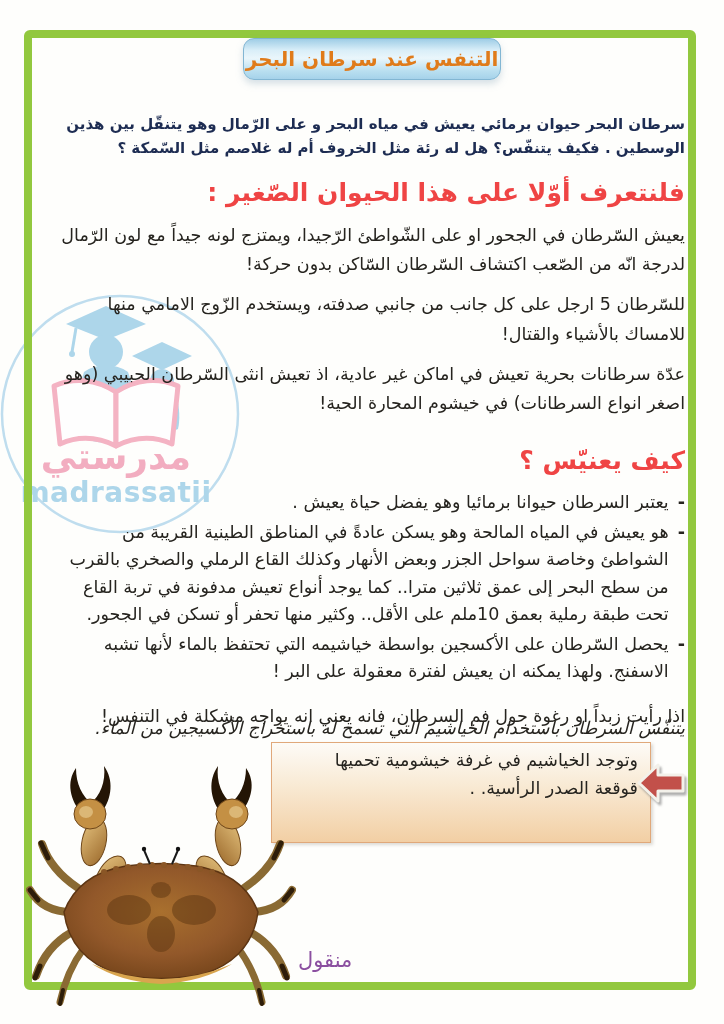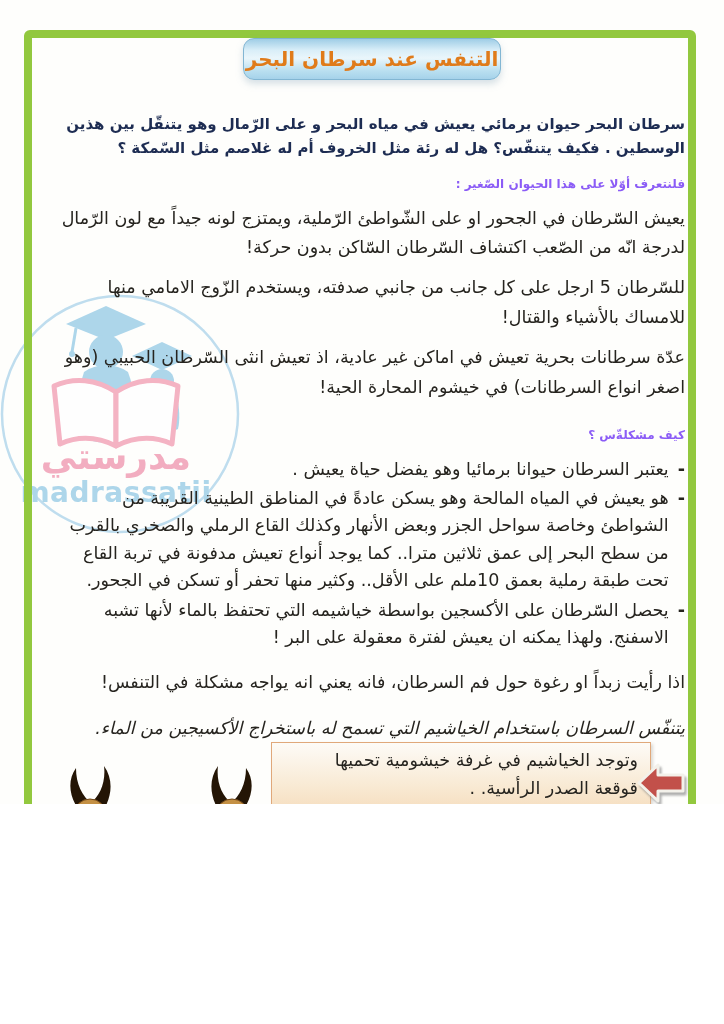--- a/index.html
+++ b/index.html
@@ -1,18 +1,18 @@
 <!DOCTYPE html>
 <html lang="ar"><head>
 <meta charset="utf-8">
 <style>
   * { margin:0; padding:0; box-sizing:border-box; }
   html,body { background:#ffffff; }
   .page {
-    position:relative; width:724px; height:804px;
+    position:relative; width:724px; height:1024px;
     background:#fefefc; overflow:hidden;
     font-family:"DejaVu Sans", sans-serif;
   }
   
   .frame {
     position:absolute; left:24px; top:30px; width:672px; height:960px;
     border:8px solid #92c83e; border-radius:6px; z-index:1;
   }
   
   .title-box {
@@ -34,21 +34,21 @@
     position:absolute; left:0; top:192px; width:100%; text-align:center;
     color:#a9d4ea; font-weight:bold; font-size:28px; letter-spacing:.5px;
   }
   
   .content {
     position:absolute; top:112px; right:39px; width:634px; z-index:2;
     direction:rtl; text-align:right; color:#26241f;
     font-size:17.5px; line-height:1.68;
   }
   .intro { color:#1d2c52; font-weight:bold; font-size:15px; line-height:1.6; }
-  h2.red { color:#8b5cf6; font-size:12px; font-weight:bold; line-height:1.3; }
+  h2.red { color:#ef4444; font-size:25px; font-weight:bold; line-height:1.3; }
   .h-identify { margin:17px 0 8px; }
   .h-breathe  { margin:26px 0 8px; }
   .para { margin-top:11px; }
   ul.bullets { list-style:none; margin-top:12px; }
   ul.bullets li { display:flex; gap:9px; line-height:1.57; margin-bottom:2px; }
   ul.bullets .dash { flex:0 0 auto; font-weight:bold; }
   .note { margin-top:16px; }
   
   .lead {
     position:absolute; top:714px; right:39px; width:645px; z-index:2;
@@ -99,25 +99,25 @@
       <path d="M132,108 L132,162" stroke="#f4afc0" stroke-width="4"></path>
     </svg>
     <span class="wm-ar">مدرستي</span>
     <span class="wm-en">madrassatii</span>
   </div>
 
   <div class="content">
     <p class="intro">سرطان البحر حيوان برمائي يعيش في مياه البحر و على الرّمال وهو يتنقّل بين هذين الوسطين . فكيف يتنفّس؟ هل له رئة مثل الخروف أم له غلاصم مثل السّمكة ؟</p>
 
     <h2 class="red h-identify">فلنتعرف أوّلا على هذا الحيوان الصّغير :</h2>
-    <p class="para">يعيش السّرطان في الجحور او على الشّواطئ الرّملية، ويمتزج لونه جيداً مع لون الرّمال لدرجة انّه من الصّعب اكتشاف السّرطان السّاكن بدون حركة!</p>
+    <p class="para">يعيش السّرطان في الجحور او على الشّواطئ الرّجيدا، ويمتزج لونه جيداً مع لون الرّمال لدرجة انّه من الصّعب اكتشاف السّرطان السّاكن بدون حركة!</p>
     <p class="para">للسّرطان 5 ارجل على كل جانب من جانبي صدفته، ويستخدم الزّوج الامامي منها للامساك بالأشياء والقتال!</p>
     <p class="para">عدّة سرطانات بحرية تعيش في اماكن غير عادية، اذ تعيش انثى السّرطان الحبيبي (وهو اصغر انواع السرطانات) في خيشوم المحارة الحية!</p>
 
-    <h2 class="red h-breathe">كيف مشكلةّس ؟</h2>
+    <h2 class="red h-breathe">كيف يعنيّس ؟</h2>
     <ul class="bullets">
       <li>
         <span class="dash">-</span>
         <span>يعتبر السرطان حيوانا برمائيا وهو يفضل حياة يعيش .</span>
       </li>
       <li>
         <span class="dash">-</span>
         <span>هو يعيش في المياه المالحة وهو يسكن عادةً في المناطق الطينية القريبة من الشواطئ وخاصة سواحل الجزر وبعض الأنهار وكذلك القاع الرملي والصخري بالقرب من سطح البحر إلى عمق ثلاثين مترا.. كما يوجد أنواع تعيش مدفونة في تربة القاع تحت طبقة رملية بعمق 10ملم على الأقل.. وكثير منها تحفر أو تسكن في الجحور.</span>
       </li>
       <li>

